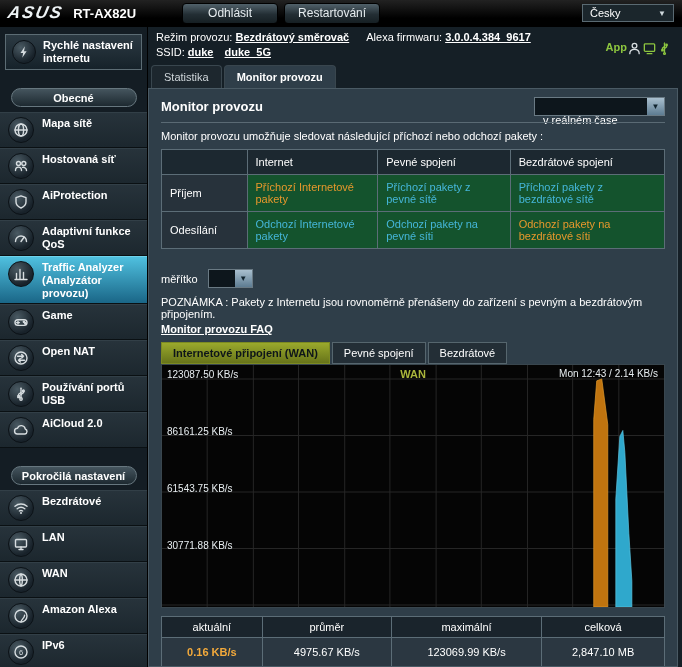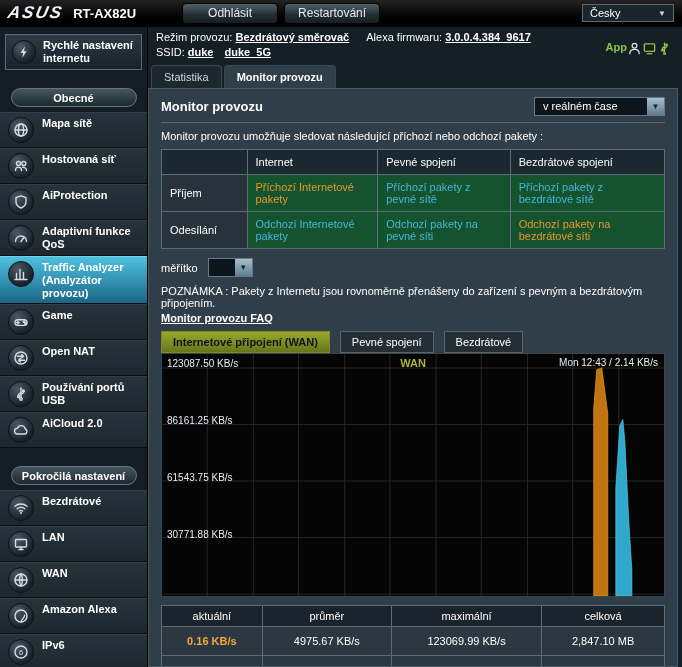--- a/index.html
+++ b/index.html
@@ -39,39 +39,39 @@
 
   .tabrow{display:flex;gap:2px;padding:2px 0 0 3px;flex:none;align-items:flex-end}
   .tab{padding:5px 12px;background:#1d272e;border:1px solid #39464e;border-bottom:none;border-radius:4px 4px 0 0;color:#cfd6da;cursor:pointer}
   .tab.active{background:#2f3e49;color:#fff;font-weight:bold}
 
   
   .panel{flex:1;background:#2f3e49;border:1px solid #4a5a64;margin-right:4px;padding:8px 12px;display:flex;flex-direction:column;overflow:hidden}
   .panel-head{display:flex;justify-content:space-between;align-items:center;flex:none}
   .panel-title{font-size:13px;font-weight:bold}
   .select{display:flex;align-items:stretch;border:1px solid #6a7a84;background:#0d161c;height:19px;cursor:pointer}
-  .select .val{padding:2px 8px;min-width:112px}
+  .select .val{padding:16px 8px;min-width:112px}
   .select .arrowbox{width:17px;background:linear-gradient(#a9bfce,#5d7c92);color:#10232e;display:flex;align-items:center;justify-content:center;font-size:8px}
   hr.sep{border:none;border-top:1px solid #5a6a74;margin:6px 0}
   .desc{margin:1px 0 7px}
 
   table.pkt{width:100%;border-collapse:collapse}
   .pkt th,.pkt td{border:1px solid #5c6d77;font-weight:normal;text-align:left;padding:6px 8px;font-size:11px}
   .pkt th{background:#1c2830}
   .pkt td.rowlabel{background:#27323b;width:17%}
   .pkt td.cell{background:#14532d;cursor:pointer}
   .link-cyan{color:#45b6d9}
   .link-orange{color:#e8982c}
 
-  .scale-row{display:flex;align-items:center;gap:10px;margin:9px 0 1px}
+  .scale-row{display:flex;align-items:center;gap:10px;margin:20px 0 1px}
   .scale-select .val{min-width:26px}
   .note{margin:7px 0 3px}
   .faq{font-weight:bold;text-decoration:underline;cursor:pointer;display:inline-block;margin-bottom:7px}
 
-  .chart-tabs{display:flex;gap:10px;flex:none}
+  .chart-tabs{display:flex;gap:2px;flex:none}
   .ctab{padding:4px 11px;border:1px solid #56666e;background:#232e36;color:#fff;cursor:pointer}
   .ctab.active{background:linear-gradient(#9aa92c,#67741a);color:#0e1519;font-weight:bold;border-color:#7c8a22}
 
   .chart{position:relative;height:244px;background:#050505;border:1px solid #39464e;flex:none}
   .chart svg{position:absolute;inset:0;width:100%;height:100%}
   .ytick{position:absolute;left:5px;color:#e8eef1;font-size:10px}
   .chart-title{position:absolute;top:3px;left:50%;transform:translateX(-50%);color:#aab53c;font-weight:bold}
   .chart-stamp{position:absolute;top:3px;right:6px;color:#e8eef1;font-size:10px}
 
   table.stats{width:100%;border-collapse:collapse;margin-top:8px}

